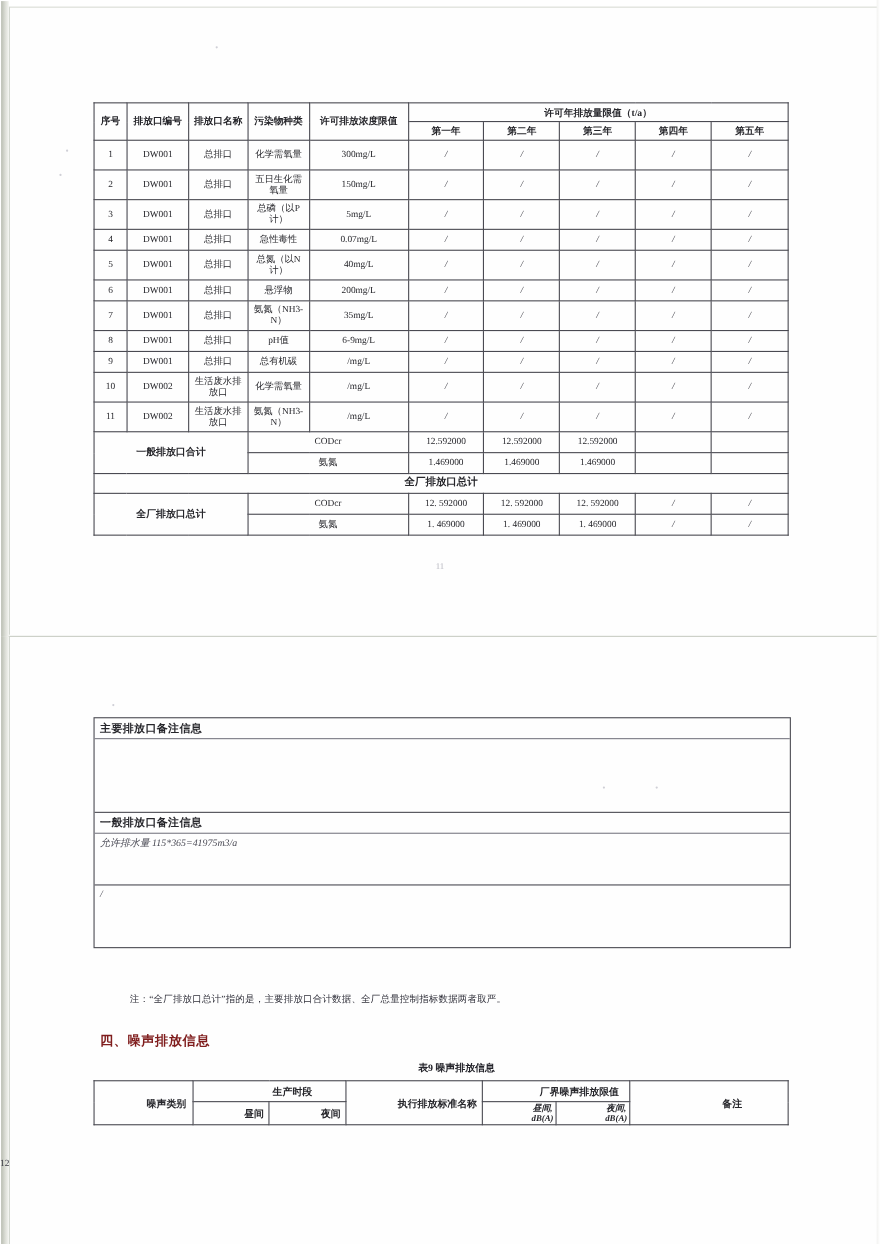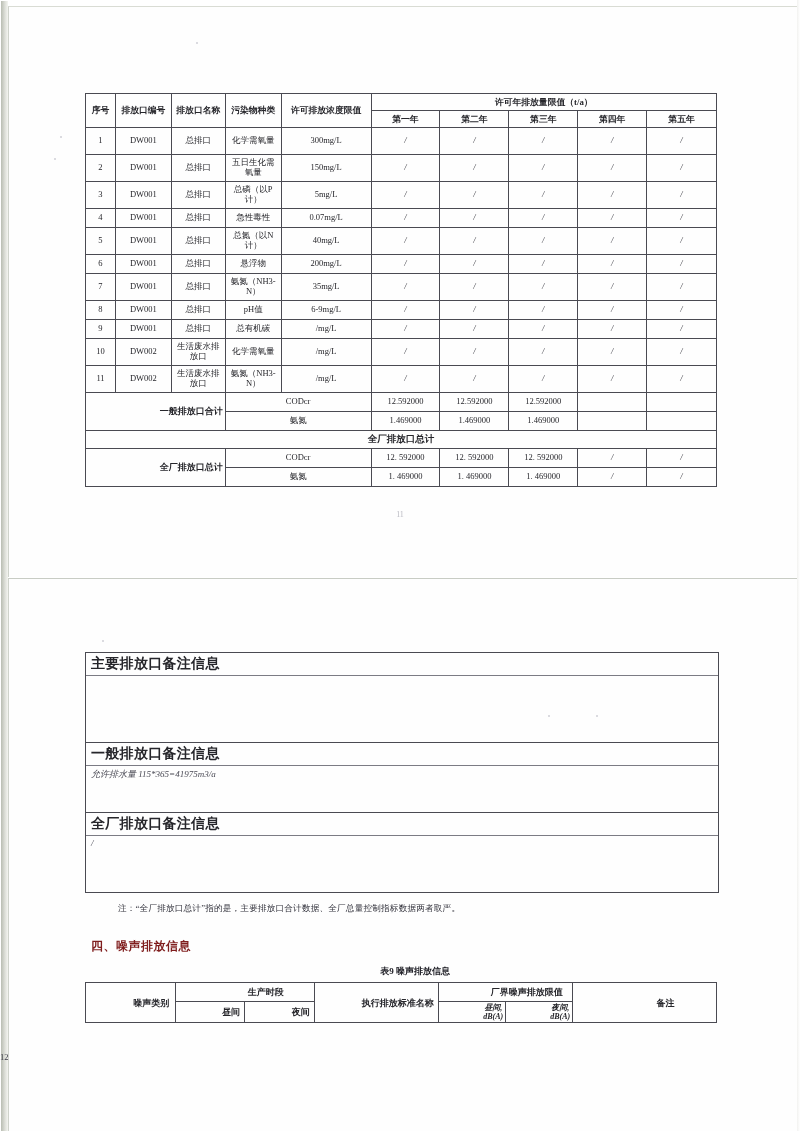--- a/index.html
+++ b/index.html
@@ -98,21 +98,20 @@
   #discharge-table th {
     font-weight: bold;
     font-size: 8.8px;
     height: 14px;
   }
   #discharge-table td.num { height: 16px; }
   #discharge-table td.tall { height: 24px; }
   #discharge-table .sum-label {
     font-weight: bold;
     font-size: 9px;
-    text-align: right;
   }
   #discharge-table .sum-band {
     font-weight: bold;
     font-size: 9.5px;
     height: 15px;
   }
   .slash { color: #3a3a42; font-style: italic; }
 
   
   .remarks {
@@ -122,21 +121,21 @@
     width: 632px;
     border: 1px solid #4a4a52;
     font-size: 9px;
     color: #26262b;
     background: transparent;
   }
   .remarks .rbox-title {
     border-bottom: 1px solid #7b7b84;
     padding: 2px 4px 2px 5px;
     font-weight: bold;
-    font-size: 14px;
+    font-size: 10px;
     letter-spacing: .3px;
   }
   .remarks .rbox-body {
     padding: 2px 5px;
     color: #4a4a55;
     min-height: 10px;
     font-style: italic;
   }
   .remarks .rbox-sep { border-bottom: 1px solid #4a4a52; }
   .rbody-tall-1 { height: 62px; }
@@ -441,21 +440,20 @@
 
     <div class="page-number-faint">11</div>
 
     <div class="remarks">
       <div class="rbox-title">主要排放口备注信息</div>
       <div class="rbox-body rbody-tall-1 rbox-sep"></div>
 
       <div class="rbox-title">一般排放口备注信息</div>
       <div class="rbox-body rbody-tall-2 rbox-sep">允许排水量 115*365=41975m3/a</div>
 
-      <div class="rbox-title">全厂排放口备注信息</div>
       <div class="rbox-body rbody-tall-3">/</div>
     </div>
 
     <div class="note-line">注：“全厂排放口总计”指的是，主要排放口合计数据、全厂总量控制指标数据两者取严。</div>
 
     <div class="section-heading">四、噪声排放信息</div>
     <div class="table-caption">表9 噪声排放信息</div>
 
     <table class="doc" id="noise-table">
       <colgroup>

